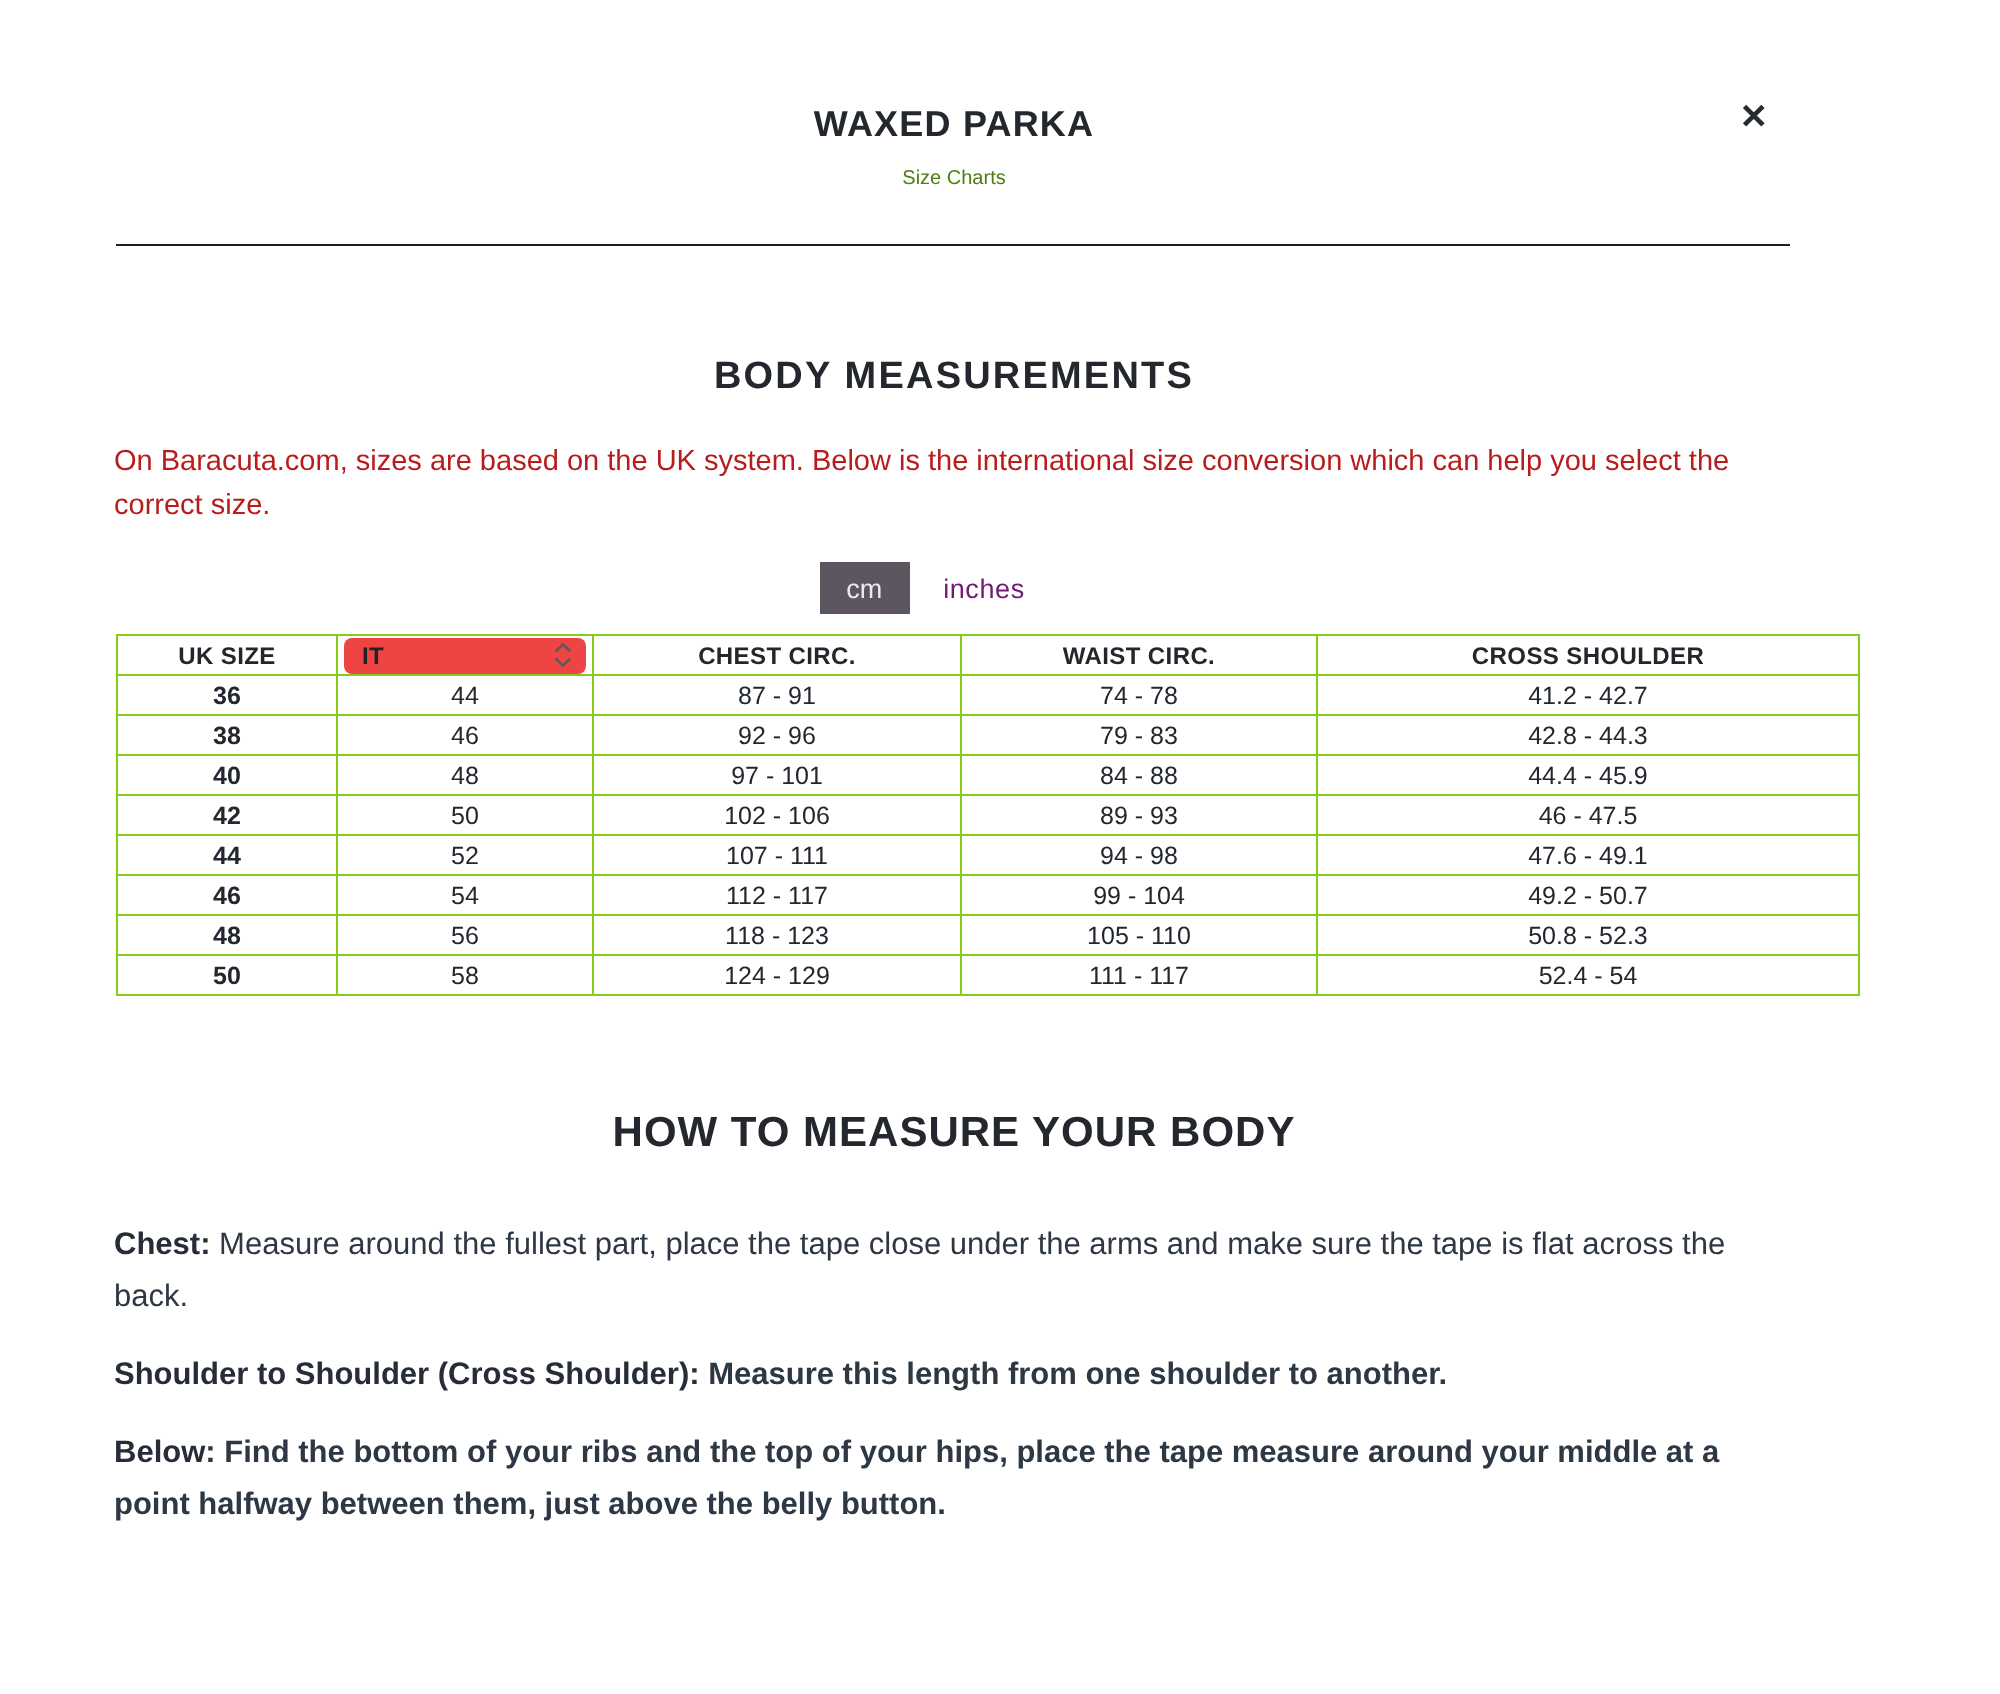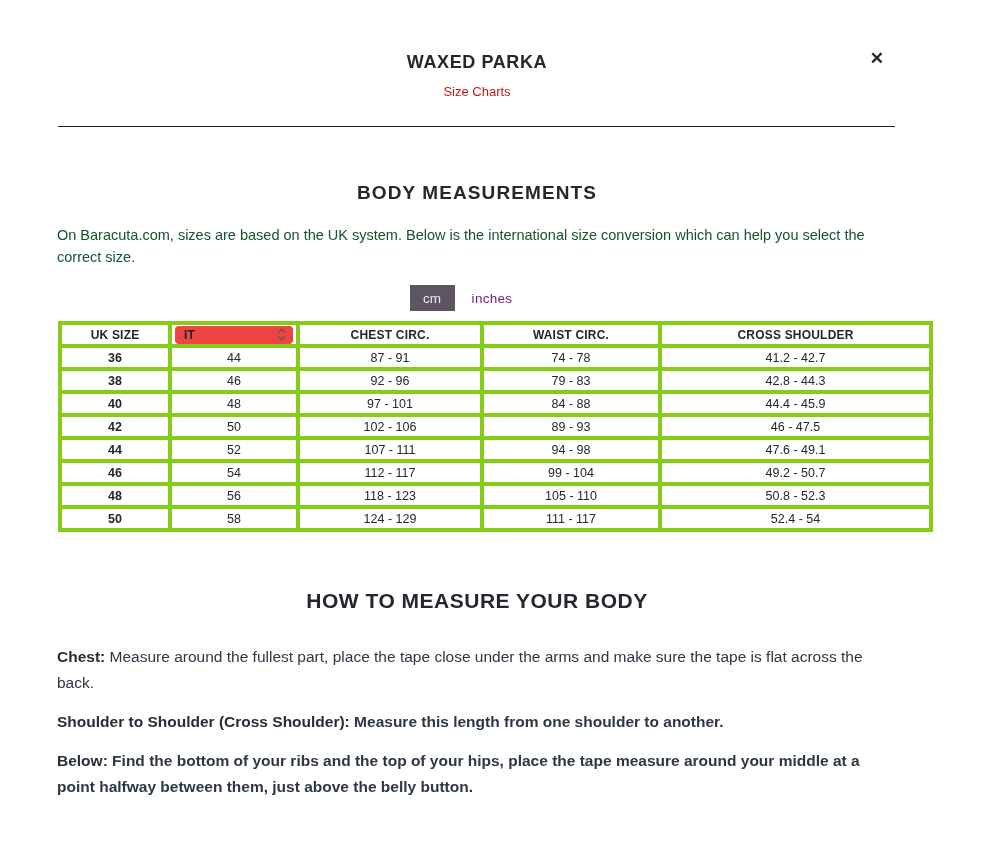--- a/index.html
+++ b/index.html
@@ -22,22 +22,22 @@
   .modal-header { text-align: center; padding-top: 52px; }
   .title {
     margin: 0;
     font-size: 18px;
     font-weight: bold;
     letter-spacing: 0.6px;
     color: #23272e;
   }
   .subtitle {
     margin-top: 11px;
-    font-size: 13px;
-    color: #b91c1c;
+    font-size: 10px;
+    color: #4d7c0f;
   }
   .close-btn {
     position: absolute;
     top: 48px;
     right: 68px;
     background: none;
     border: none;
     padding: 2px;
     cursor: pointer;
     font-size: 17px;
@@ -57,21 +57,21 @@
     font-size: 19px;
     font-weight: bold;
     letter-spacing: 1.1px;
     color: #24282e;
   }
   .intro-text {
     margin: 21px 0 0 57px;
     width: 838px;
     font-size: 14.5px;
     line-height: 21.5px;
-    color: #14532d;
+    color: #b91c1c;
   }
   
   .unit-toggle {
     margin-top: 17px;
     display: flex;
     justify-content: center;
     align-items: center;
     position: relative;
     left: -13px;
   }
@@ -98,21 +98,21 @@
   }
   
   .size-table {
     margin: 10px 0 0 58px;
     border-collapse: collapse;
     width: 871px;
     table-layout: fixed;
     font-size: 12.5px;
   }
   .size-table th, .size-table td {
-    border: 4px solid #84cc16;
+    border: 1px solid #84cc16;
     height: 19px;
     padding: 0 2px;
     text-align: center;
     color: #22272e;
     overflow: hidden;
     white-space: nowrap;
   }
   .size-table th {
     font-size: 12px;
     font-weight: bold;

